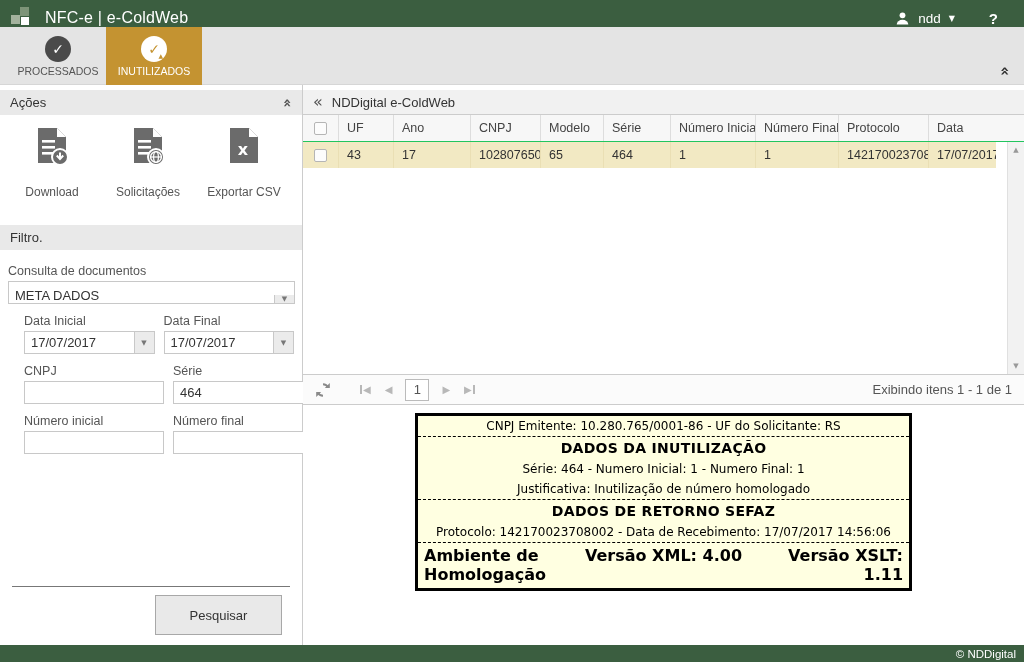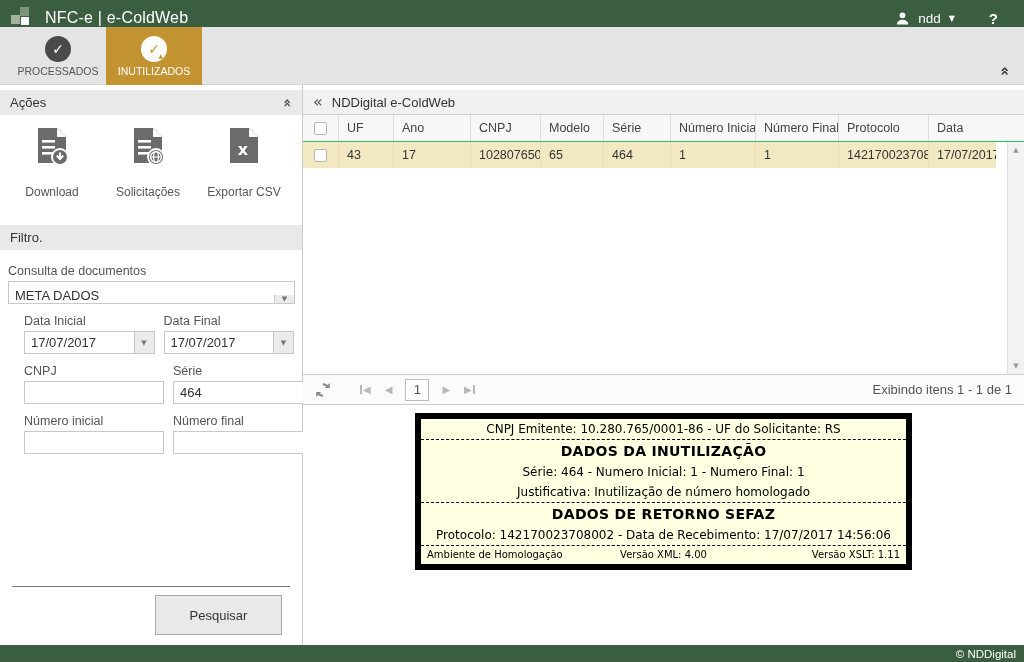--- a/index.html
+++ b/index.html
@@ -101,26 +101,26 @@
             align-items:center; margin:0 7px; }
   .parrow .pbar { width:2px; height:9px; background:#b8b8b8; }
   .parrow.first .pbar { margin-right:1px; }
   .parrow.last .pbar { margin-left:1px; }
   .pagebox { width:24px; height:22px; border:1px solid #bbb; background:#fff; display:flex; align-items:center;
              justify-content:center; font-size:13px; color:#555; margin:0 6px; }
   .pstatus { margin-left:auto; font-size:13px; color:#555; }
 
   .detail-wrap { flex:1; border-top:1px solid #ccc; background:#fff; display:flex; justify-content:center;
                  align-items:flex-start; padding-top:8px; min-height:0; }
-  .danfe { width:497px; border:6px solid #000000; background:#ffffe1; font-family:"DejaVu Sans",sans-serif;
+  .danfe { width:497px; border:3px solid #000000; background:#ffffe1; font-family:"DejaVu Sans",sans-serif;
            color:#000; text-align:center; }
   .d-row { font-size:12px; padding:3px 6px; }
   .d-sep { border-bottom:1px dashed #000; }
   .d-title { font-size:14px; font-weight:bold; padding:3px 6px; letter-spacing:.3px; }
-  .d-foot { display:flex; font-size:10px; font-weight:normal; padding:3px 6px 4px 6px; }
+  .d-foot { display:flex; font-size:16px; font-weight:bold; padding:3px 6px 4px 6px; }
   .d-foot .fc { flex:1; }
   .d-foot .fc.l { text-align:left; }
   .d-foot .fc.c { text-align:center; }
   .d-foot .fc.r { text-align:right; }
 
   
   .foot { height:17px; background:#3b5e40; flex:none; display:flex; align-items:center; justify-content:flex-end;
           padding-right:8px; }
   .foot-txt { color:#fff; font-size:11.5px; }
 </style>

